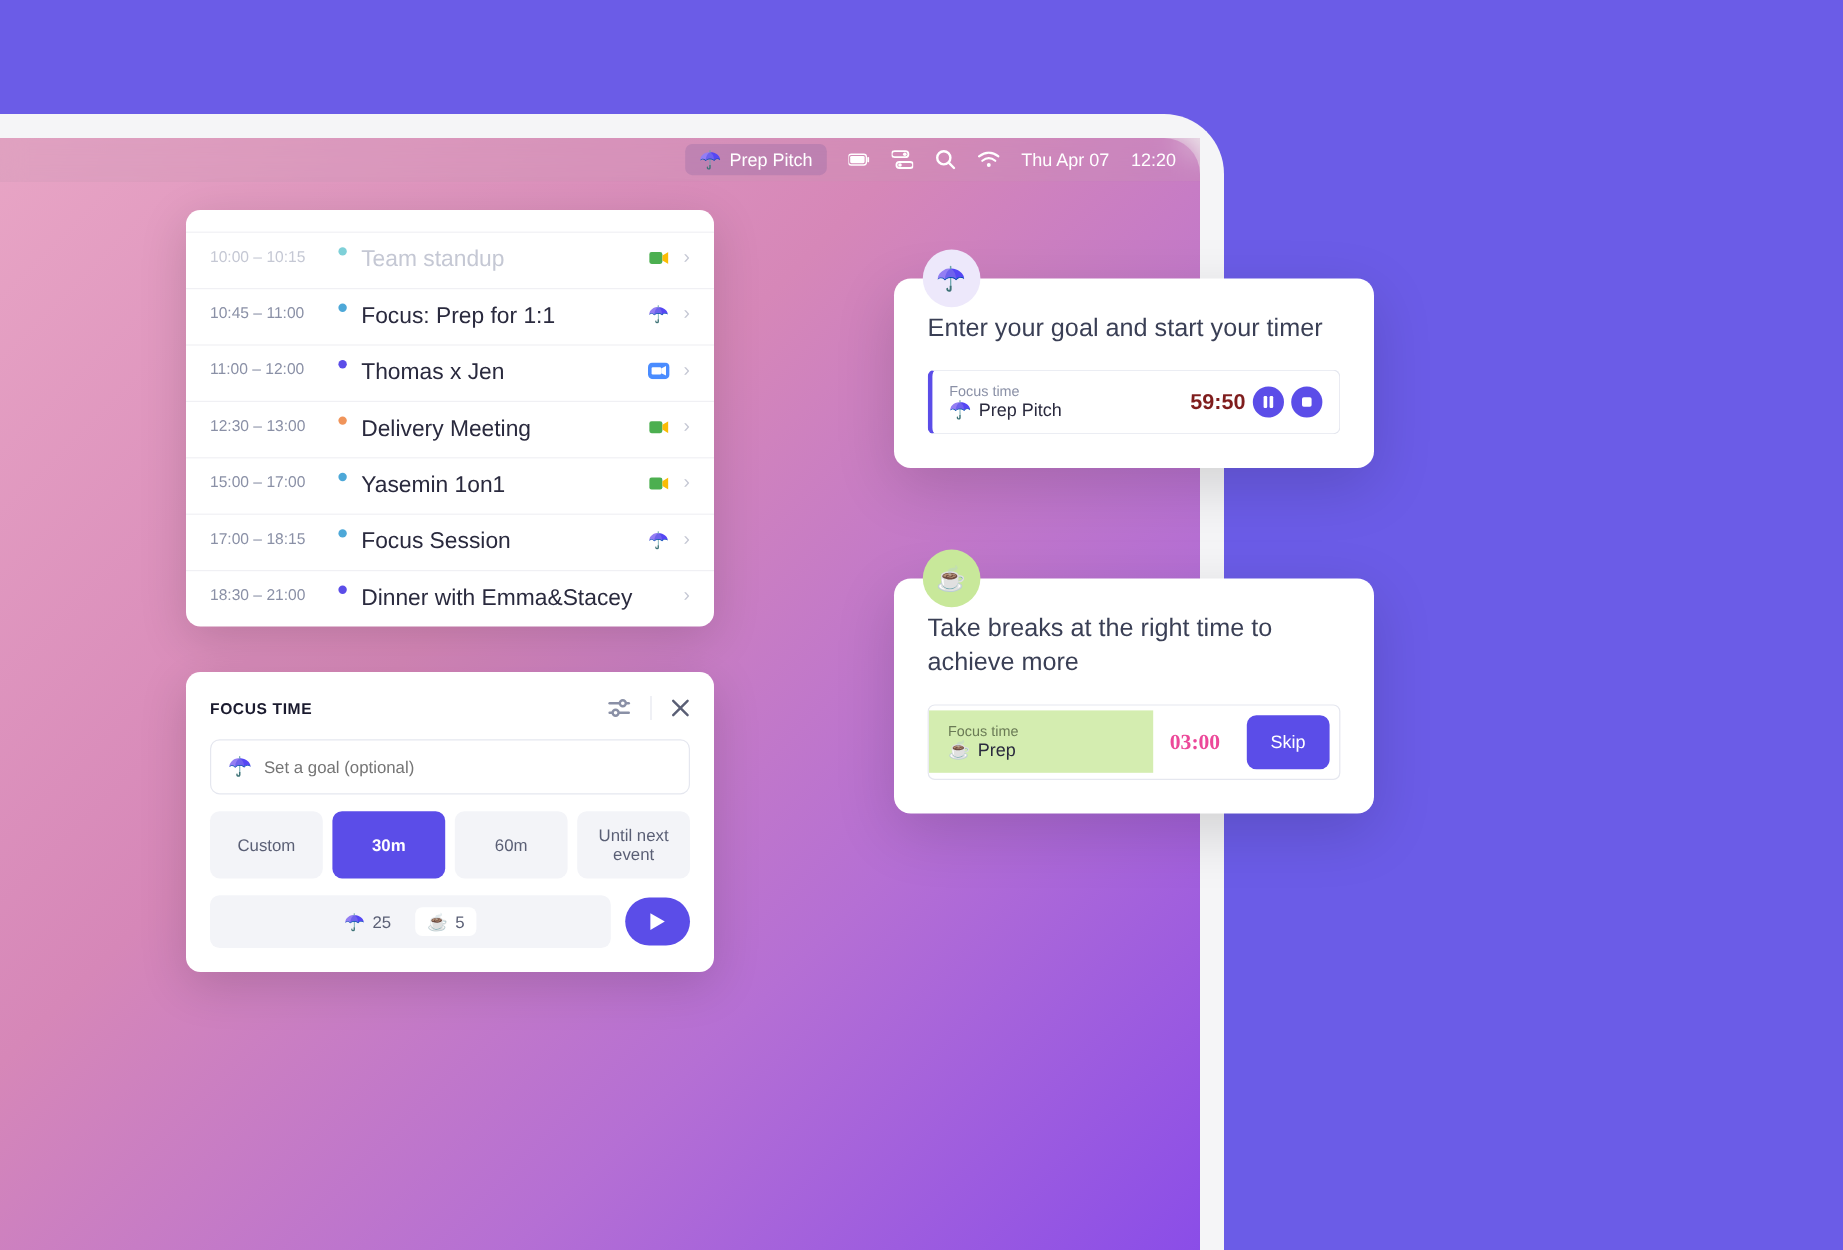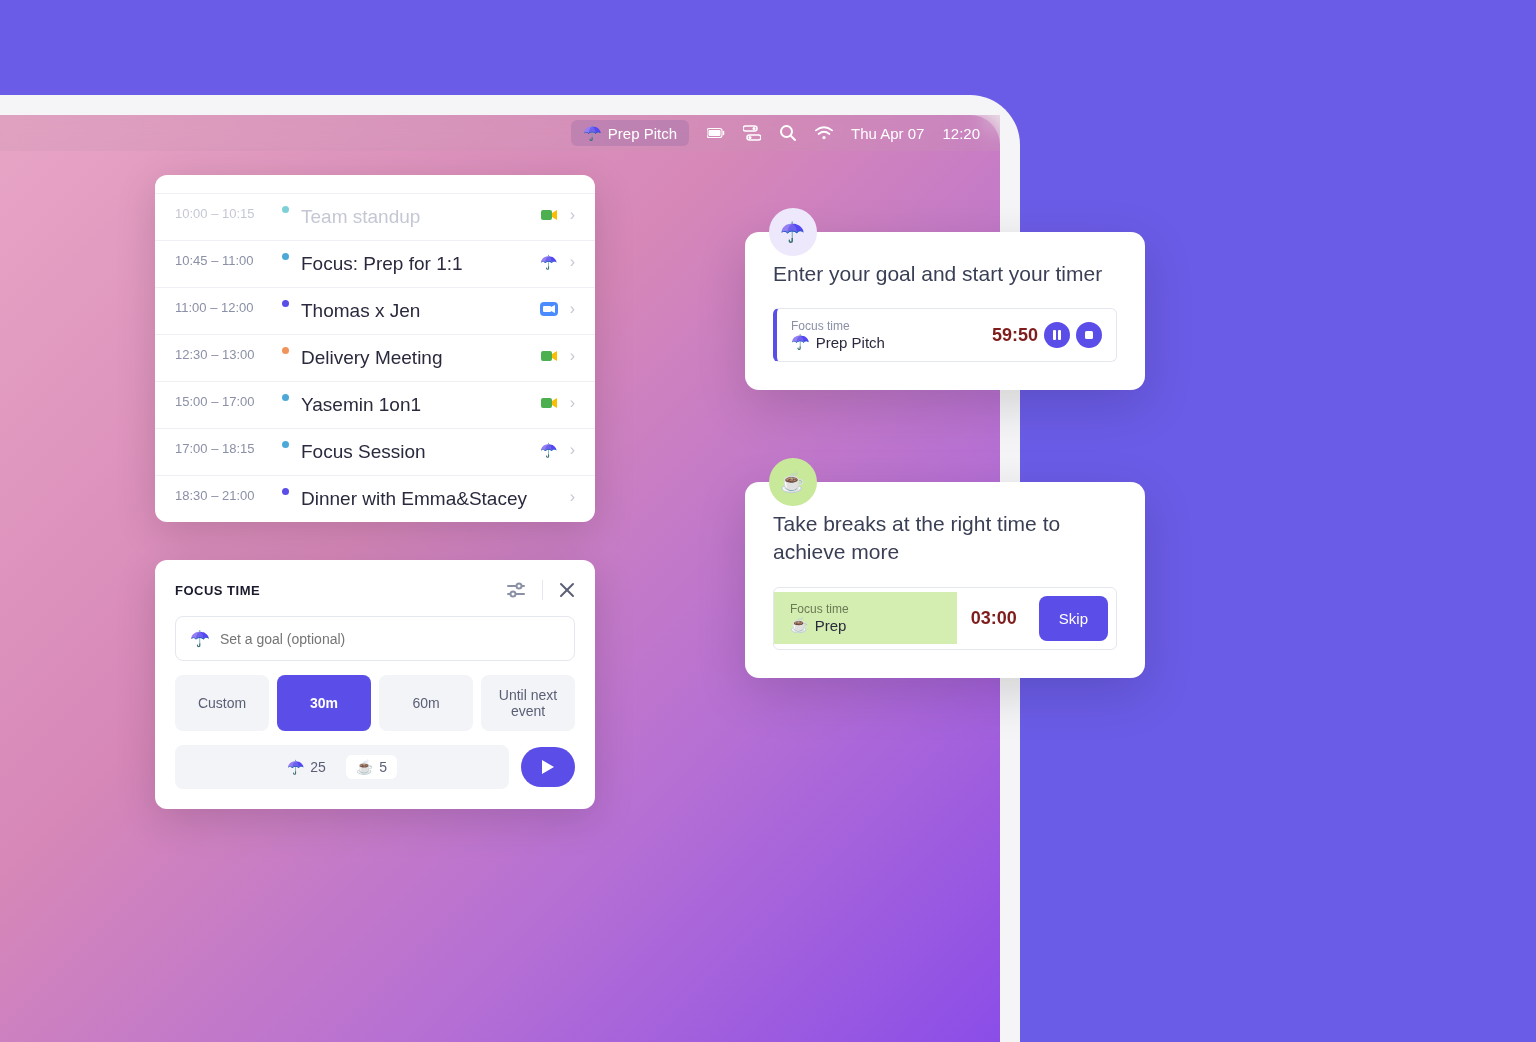--- a/index.html
+++ b/index.html
@@ -115,21 +115,21 @@
 .timer-right { display: flex; align-items: center; gap: 6px; }
 .timer-time { font-size: 18px; font-weight: 700; color: #7f1d1d; }
 .ctl-btn { width: 26px; height: 26px; border-radius: 50%; background: #5b4de8; display: flex; align-items: center; justify-content: center; border: none; cursor: pointer; }
 
 .break-card { top: 482px; left: 745px; width: 400px; }
 .break-card .card-badge { background: #c8e89a; }
 .break-box { border: 1px solid #e5e7ef; border-radius: 6px; display: flex; align-items: center; overflow: hidden; }
 .break-left { background: #d4edb0; padding: 10px 16px; flex: 1; }
 .break-label { font-size: 12px; color: #6a7a55; }
 .break-task { font-size: 15px; color: #2a2a3e; display: flex; align-items: center; gap: 6px; }
-.break-time { font-size: 18px; font-weight: 700; color: #7f1d1d; padding: 0 14px; }
+.break-time { font-size: 18px; font-weight: 700; color: #ec4899; padding: 0 14px; font-family: Liberation Serif, serif; }
 .skip-btn { background: #5b4de8; color: #fff; border: none; border-radius: 8px; padding: 14px 20px; font-size: 15px; font-weight: 500; margin: 8px; cursor: pointer; }
 
 svg { display: block; }
 </style>
 </head>
 <body>
 
 <div class="device-frame">
   <div class="menubar">
     <div class="app-badge">

